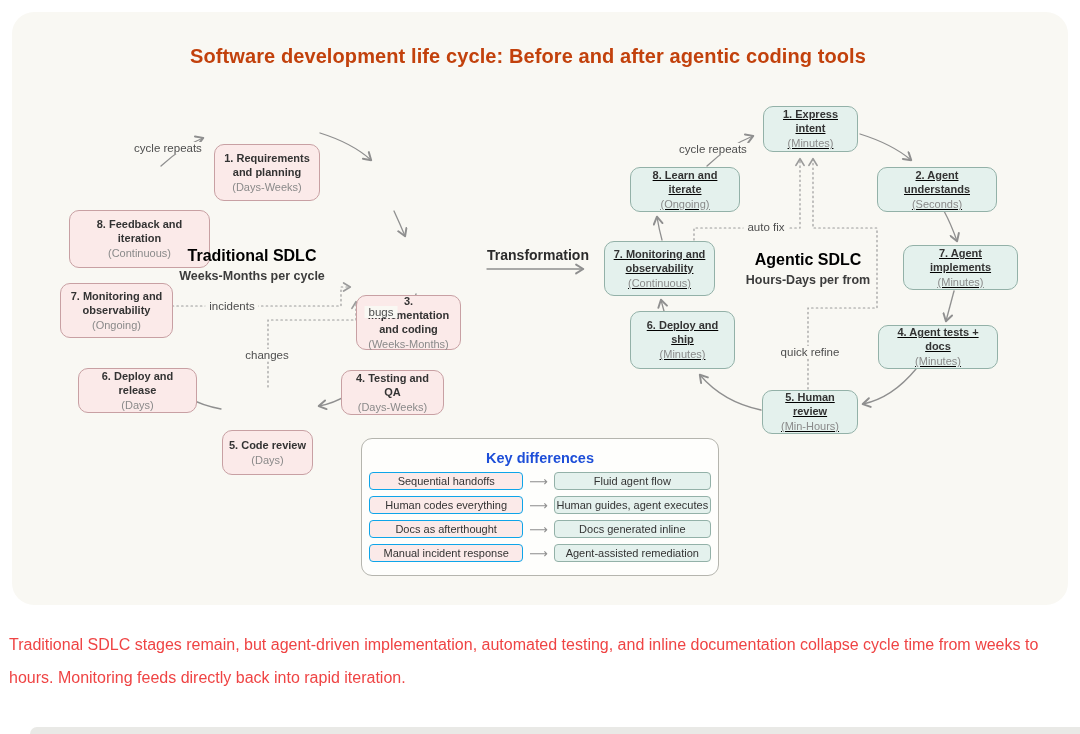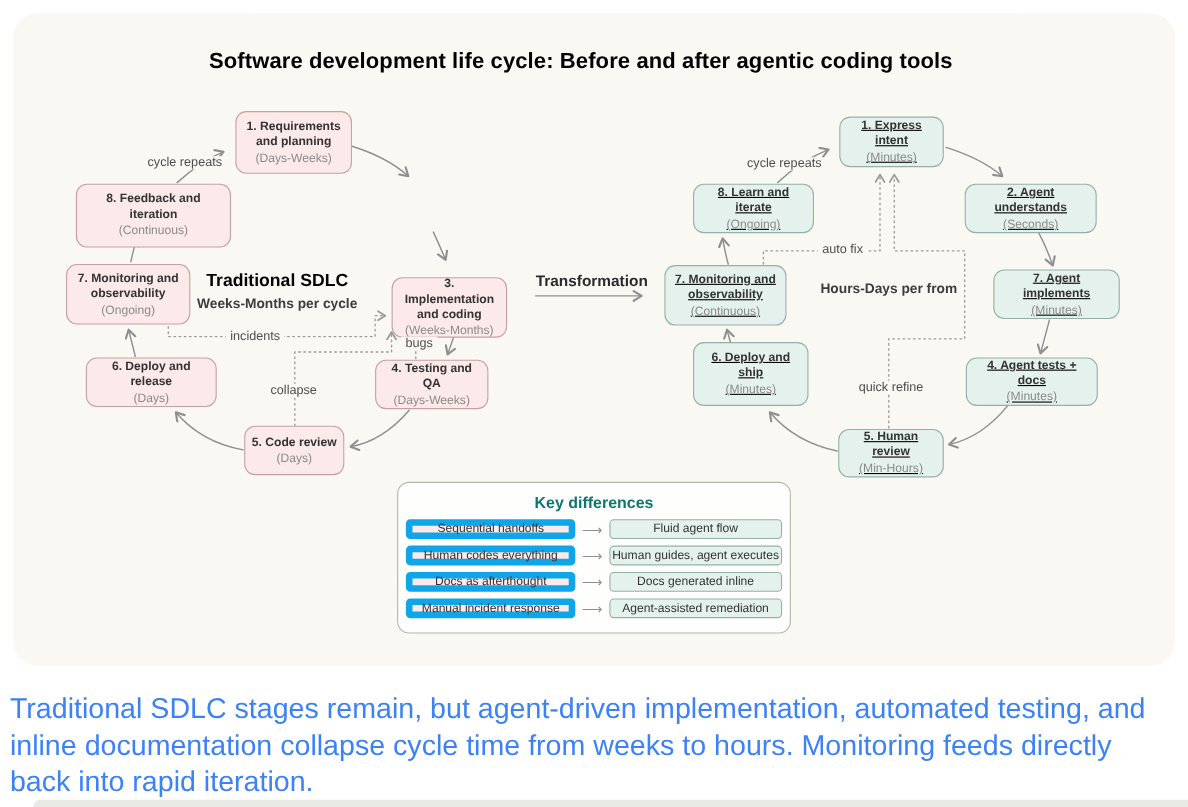--- a/index.html
+++ b/index.html
@@ -1,24 +1,24 @@
 <!DOCTYPE html>
 <html><head>
 <meta charset="utf-8">
 <style>
   html,body{margin:0;padding:0;background:#ffffff;font-family:"Liberation Sans","DejaVu Sans",sans-serif;}
   #stage{position:relative;width:1080px;height:734px;background:#ffffff;overflow:hidden;}
   
   #card{position:absolute;left:12px;top:12px;width:1056px;height:593px;background:#f9f8f3;border-radius:22px;}
-  #fig-title{position:absolute;left:0;top:45px;width:1056px;text-align:center;font-size:20px;font-weight:700;color:#000000;letter-spacing:.1px;}
+  #fig-title{position:absolute;left:0;top:45px;width:1056px;text-align:center;font-size:20px;font-weight:700;color:#c2410c;letter-spacing:.1px;}
   
   #wires{position:absolute;left:0;top:0;width:1080px;height:734px;pointer-events:none;}
   
   .node{position:absolute;display:flex;flex-direction:column;align-items:center;justify-content:center;text-align:center;border-radius:10px;box-sizing:border-box;padding:3px 5px;}
-  .pink{background:#fbeae9;border:1.4px solid #c8a0a3;}
+  .pink{background:#fbeae9;border:1.4px solid #c8a0a3;margin-top:43px;}
   .teal{background:#e4f1ed;border:1.4px solid #93b1a8;text-decoration:underline;}
   .node .t{font-size:11px;font-weight:700;color:#333333;line-height:1.28;}
   .node .d{font-size:11px;font-weight:400;color:#8a8a8a;line-height:1.3;margin-top:1px;}
   #t1{left:214px;top:101px;width:106px;height:57px}
   #t2{left:340px;top:167px;width:103px;height:45px}
   #t3{left:356px;top:252px;width:105px;height:55px}
   #t4{left:341px;top:327px;width:103px;height:45px}
   #t5{left:222px;top:387px;width:91px;height:45px}
   #t6{left:78px;top:325px;width:119px;height:45px}
   #t7{left:60px;top:240px;width:113px;height:55px}
@@ -35,29 +35,29 @@
   .grouplabel{position:absolute;text-align:center;}
   .grouplabel .gname{font-size:16px;font-weight:700;color:#000000;}
   .grouplabel .gtime{font-size:12.5px;font-weight:700;color:#3c3c3c;margin-top:4px;}
   #tradlabel{left:162px;top:247px;width:180px;}
   #agentlabel{left:718px;top:251px;width:180px;}
   #transf{position:absolute;left:478px;top:247px;width:120px;text-align:center;font-size:14px;font-weight:700;color:#2b2b2b;}
   
   .clabel{position:absolute;transform:translate(-50%,-50%);background:#f9f8f3;color:#4e4e4e;font-size:11.5px;padding:0 4px;white-space:nowrap;}
   
   #kd{position:absolute;left:361px;top:438px;width:358px;height:138px;background:#fefefc;border:1.3px solid #b5b5ae;border-radius:11px;box-sizing:border-box;padding-top:11px;}
-  #kd-title{text-align:center;font-size:14.5px;font-weight:700;color:#0f766e;}
+  #kd-title{text-align:center;font-size:14.5px;font-weight:700;color:#1d4ed8;}
   .kd-row{display:flex;align-items:center;justify-content:center;gap:6px;margin-top:6px;}
   .kd-row:first-of-type{margin-top:8px;}
   .pill{height:18px;display:flex;align-items:center;justify-content:center;border-radius:4px;font-size:11px;color:#333333;box-sizing:border-box;}
-  .pill.before{width:154px;background:#fbeae9;border:6px solid #0ea5e9;}
+  .pill.before{width:154px;background:#fbeae9;border:1px solid #0ea5e9;}
   .pill.after{width:157px;background:#e4f1ed;border:1px solid #93b1a8;}
   .kd-arrow{color:#8f8f8f;font-size:13px;line-height:1;}
   
-  #caption{position:absolute;left:9px;top:628px;width:1062px;font-size:26px;line-height:33px;color:#3b82f6;}
+  #caption{position:absolute;left:9px;top:628px;width:1062px;font-size:16px;line-height:33px;color:#ef4444;}
   
   #bottom-bar{position:absolute;left:30px;top:727px;width:1050px;height:7px;background:#e9e9e6;border-top-left-radius:8px;}
 </style>
 </head>
 <body>
 
 <div id="stage">
   <div id="card"></div>
 
   <div id="fig-title">Software development life cycle: Before and after agentic coding tools</div>
@@ -159,28 +159,29 @@
   <div class="node teal" id="a8">
     <div class="t">8. Learn and iterate</div>
     <div class="d">(Ongoing)</div>
   </div>
 
   <div class="grouplabel" id="tradlabel">
     <div class="gname">Traditional SDLC</div>
     <div class="gtime">Weeks-Months per cycle</div>
   </div>
   <div class="grouplabel" id="agentlabel">
+    <div class="gname">Agentic SDLC</div>
     <div class="gtime">Hours-Days per from</div>
   </div>
   <div id="transf">Transformation</div>
 
   <div class="clabel" style="left:168px;top:148px;">cycle repeats</div>
   <div class="clabel" style="left:232px;top:306px;">incidents</div>
   <div class="clabel" style="left:381px;top:312px;">bugs</div>
-  <div class="clabel" style="left:267px;top:355px;">collapse</div>
+  <div class="clabel" style="left:267px;top:355px;">changes</div>
   <div class="clabel" style="left:713px;top:149px;">cycle repeats</div>
   <div class="clabel" style="left:766px;top:227px;">auto fix</div>
   <div class="clabel" style="left:810px;top:352px;text-align:right;">quick refine</div>
 
   <div id="kd">
     <div id="kd-title">Key differences</div>
     <div class="kd-row">
       <div class="pill before">Sequential handoffs</div>
       <span class="kd-arrow">⟶</span>
       <div class="pill after">Fluid agent flow</div>

